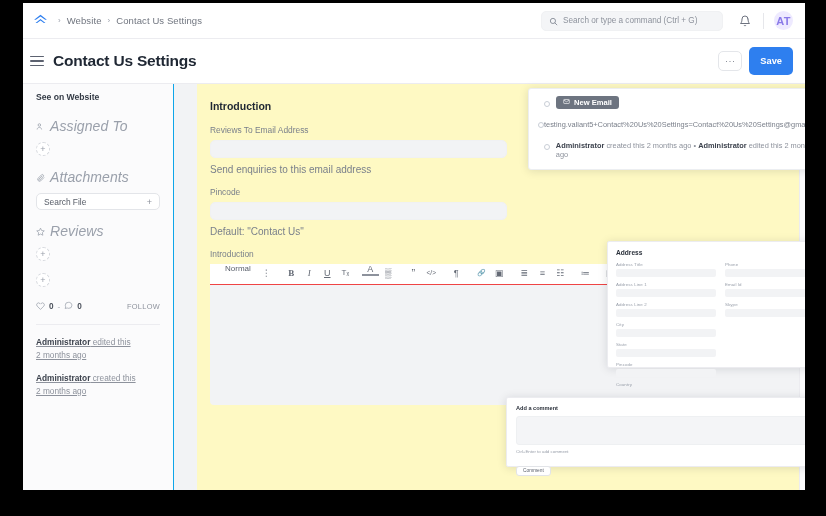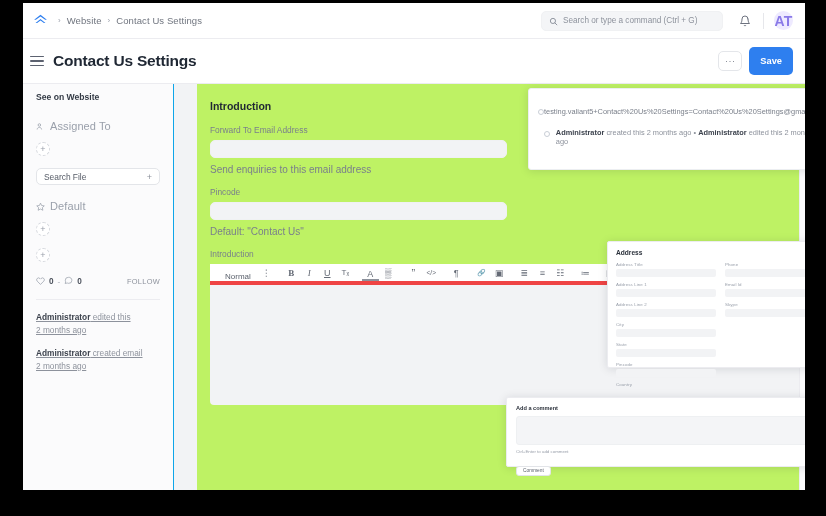--- a/index.html
+++ b/index.html
@@ -40,21 +40,21 @@
     width: 182px; height: 20px; background: #f4f5f7;
     border: 1px solid #f0f1f3; border-radius: 5px;
     display: flex; align-items: center; padding: 0 7px; gap: 5px;
   }
   .searchbox .ph { font-size: 8.2px; color: #8d929c; white-space: nowrap; }
   .bell { margin-left: 14px; width: 16px; height: 16px; display:flex; align-items:center; justify-content:center; }
   .nav-divider { width: 1px; height: 16px; background: #e6e7eb; margin: 0 10px; }
   .avatar {
     width: 19px; height: 19px; border-radius: 50%;
     background: #eeeaff; color: #8a7ae8;
-    font-size: 14px; font-weight: 700; letter-spacing: .3px;
+    font-size: 11px; font-weight: 700; letter-spacing: .3px;
     display: flex; align-items: center; justify-content: center;
   }
 
   
   .page-head {
     position: absolute; left: 0; top: 36px; width: 782px; height: 45px;
     background: #ffffff; border-bottom: 1px solid #ececf0;
     display: flex; align-items: center; padding: 0 12px 0 7px;
   }
   .hamburger { width: 14px; display: flex; flex-direction: column; gap: 3px; margin-right: 9px; }
@@ -77,21 +77,21 @@
 
   
   .sidebar {
     position: absolute; left: 0; top: 0; width: 151px; height: 406px;
     background: #fbfbfc; border-right: 1px solid #0ea5e9;
     padding: 8px 13px 0 13px;
   }
   .see-website { font-size: 8.6px; font-weight: 700; color: #333a45; margin-bottom: 15px; }
   .side-sec { margin-bottom: 12px; }
   .side-sec-head { display: flex; align-items: center; gap: 5px; margin-bottom: 7px; }
-  .side-sec-head .lbl { font-size: 11px; color: #9aa0ab; letter-spacing: .1px; }
+  .side-sec-head .lbl { font-size: 14px; color: #9aa0ab; letter-spacing: .1px; font-style: italic; }
   .plus-circle {
     width: 14px; height: 14px; border-radius: 50%; border: 1px dashed #d6d9de;
     color: #9aa0ab; font-size: 9px; line-height: 11px;
     display: flex; align-items: center; justify-content: center; background: #fff;
   }
   .attach-file {
     height: 17px; border: 1px solid #e3e5e9; border-radius: 5px; background: #fff;
     display: flex; align-items: center; padding: 0 7px;
     font-size: 8.4px; color: #555b66;
   }
@@ -108,36 +108,36 @@
   .activity { font-size: 8.3px; line-height: 1.55; color: #8d929c; margin-bottom: 10px; text-decoration: underline; }
   .activity b { color: #3d434e; font-weight: 700; }
 
   
   .main-col {
     position: absolute; left: 151px; top: 0; width: 631px; height: 406px;
     background: #f2f3f5; overflow: hidden;
   }
   .form-sheet {
     position: absolute; left: 23px; top: 0; width: 630px; height: 406px;
-    background: #bef264; padding: 16px 0 16px 13px;
+    background: #fef9c3; padding: 16px 0 16px 13px;
   }
   .section-title { font-size: 10.5px; font-weight: 700; color: #1f2733; margin-bottom: 13px; }
   .field { margin-bottom: 4px; }
   .field-label { font-size: 8.4px; color: #7a808b; margin-bottom: 5px; }
   .field-input {
     width: 297px; height: 18px; background: #f2f3f5; border: 1px solid #f0f1f3;
     border-radius: 5px;
   }
   .field-hint { font-size: 10px; color: #7a808b; margin: 6px 0 12px 0; }
 
   
   .editor-wrap { margin-top: 5px; width: 605px; }
   .editor-toolbar {
-    height: 21px; background: #fff; border-bottom: 4px solid #ef4444;
-    display: flex; align-items: flex-end; gap: 1px; padding-left: 9px;
+    height: 21px; background: #fff; border-bottom: 1px solid #ef4444;
+    display: flex; align-items: flex-start; gap: 1px; padding-left: 9px;
   }
   .tb-normal { font-size: 8px; color: #5b616c; padding: 0 6px; }
   .tb-btn {
     width: 17px; height: 17px; display: flex; align-items: center; justify-content: center;
     color: #646a75; font-size: 9px;
   }
   .tb-gap { width: 6px; }
   .editor-body { height: 120px; background: #f2f3f5; border-radius: 0 0 4px 4px; }
 
   
@@ -263,34 +263,42 @@
               <circle cx="9" cy="8" r="3.4"></circle>
                 <path d="M3 20c0-3.3 2.7-5.6 6-5.6s6 2.3 6 5.6"></path>
             </svg>
           </span>
           <span class="lbl">Assigned To</span>
         </div>
         <div class="plus-circle">+</div>
       </div>
 
       <div class="side-sec">
+        <div class="side-sec-head">
+          <span>
+            <svg width="9" height="9" viewBox="0 0 24 24" fill="none" stroke="#9aa0ab" stroke-width="2" stroke-linecap="round">
+              <path d="M21 12.5l-8.5 8.5a5 5 0 0 1-7-7l9-9a3.3 3.3 0 0 1 4.7 4.7l-9 9a1.7 1.7 0 0 1-2.4-2.4l8.3-8.3"></path>
+            </svg>
+          </span>
+          <span class="lbl">Attachments</span>
+        </div>
         <div class="attach-file">
           <span>Search File</span>
           <span class="pl">+</span>
         </div>
       </div>
 
       <div class="side-sec">
         <div class="side-sec-head">
           <span>
             <svg width="9" height="9" viewBox="0 0 24 24" fill="none" stroke="#9aa0ab" stroke-width="2" stroke-linejoin="round">
               <polygon points="12,3 15,9.4 22,10.3 17,15 18.2,22 12,18.7 5.8,22 7,15 2,10.3 9,9.4"></polygon>
             </svg>
           </span>
-          <span class="lbl">Default</span>
+          <span class="lbl">Reviews</span>
         </div>
         <div class="plus-circle">+</div>
       </div>
 
       <div class="side-sec">
         <div class="plus-circle">+</div>
       </div>
 
       <div class="social-row">
         <span>
@@ -309,31 +317,31 @@
         <span class="follow">FOLLOW</span>
       </div>
 
       <div class="side-divider"></div>
 
       <div class="activity">
         <b>Administrator</b><span> edited this</span><br>
         <span>2 months ago</span>
       </div>
       <div class="activity">
-        <b>Administrator</b><span> created email</span><br>
+        <b>Administrator</b><span> created this</span><br>
         <span>2 months ago</span>
       </div>
     </div>
 
     <div class="main-col">
       <div class="form-sheet">
         <div class="section-title">Introduction</div>
 
         <div class="field">
-          <div class="field-label">Forward To Email Address</div>
+          <div class="field-label">Reviews To Email Address</div>
           <div class="field-input"></div>
         </div>
         <div class="field-hint">Send enquiries to this email address</div>
 
         <div class="field">
           <div class="field-label">Pincode</div>
           <div class="field-input"></div>
         </div>
         <div class="field-hint">Default: "Contact Us"</div>
 
@@ -370,20 +378,34 @@
           <div class="editor-body"></div>
         </div>
       </div>
     </div>
 
     <div class="edge-strip"></div>
   </div>
 
   <div class="tl-line"></div>
   <div class="card card-email">
+    <div class="tl-row">
+      <div class="tl-dot-col">
+          <span class="tl-dot"></span>
+        </div>
+      <div class="btn-new-email">
+        <span>
+          <svg width="7" height="7" viewBox="0 0 24 24" fill="none" stroke="#ffffff" stroke-width="2.2">
+            <rect x="2.5" y="5" width="19" height="14" rx="2"></rect>
+              <path d="M3 7l9 6 9-6"></path>
+          </svg>
+        </span>
+        <span>New Email</span>
+      </div>
+    </div>
     <div class="tl-row" style="margin-top:8px">
       <div class="tl-dot-col">
           <span class="tl-dot"></span>
         </div>
       <div style="flex:1;padding-right:8px">
         <div class="mail-text addr">testing.valiant5+Contact%20Us%20Settings=Contact%20Us%20Settings@gmail.com</div>
       </div>
     </div>
     <div class="tl-row" style="margin-top:8px">
       <div class="tl-dot-col">

